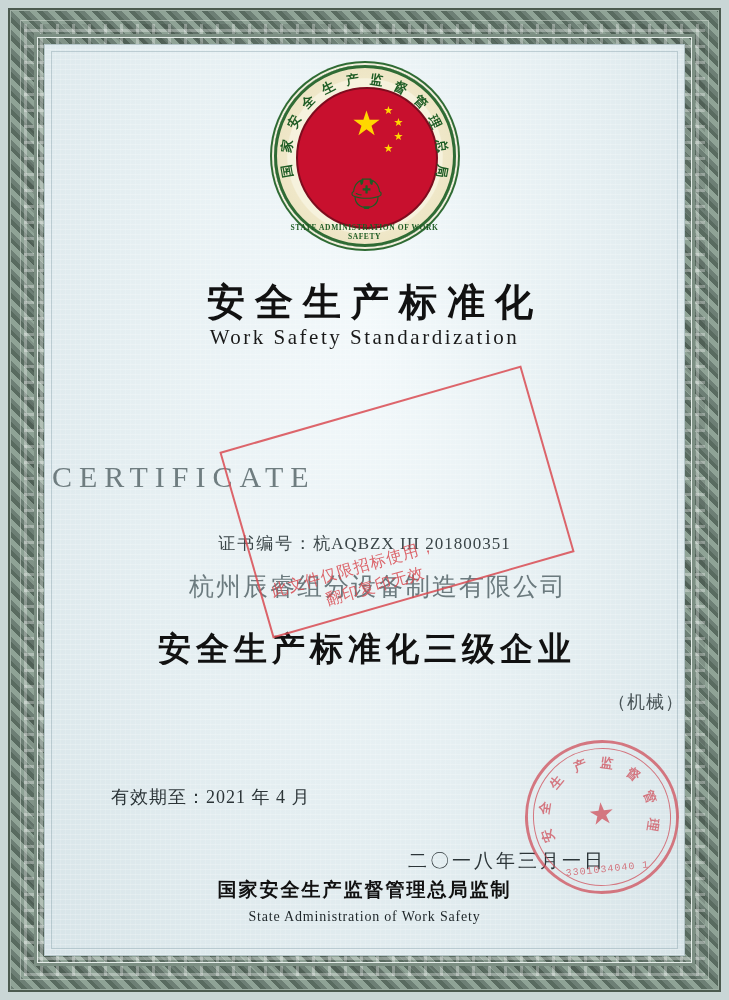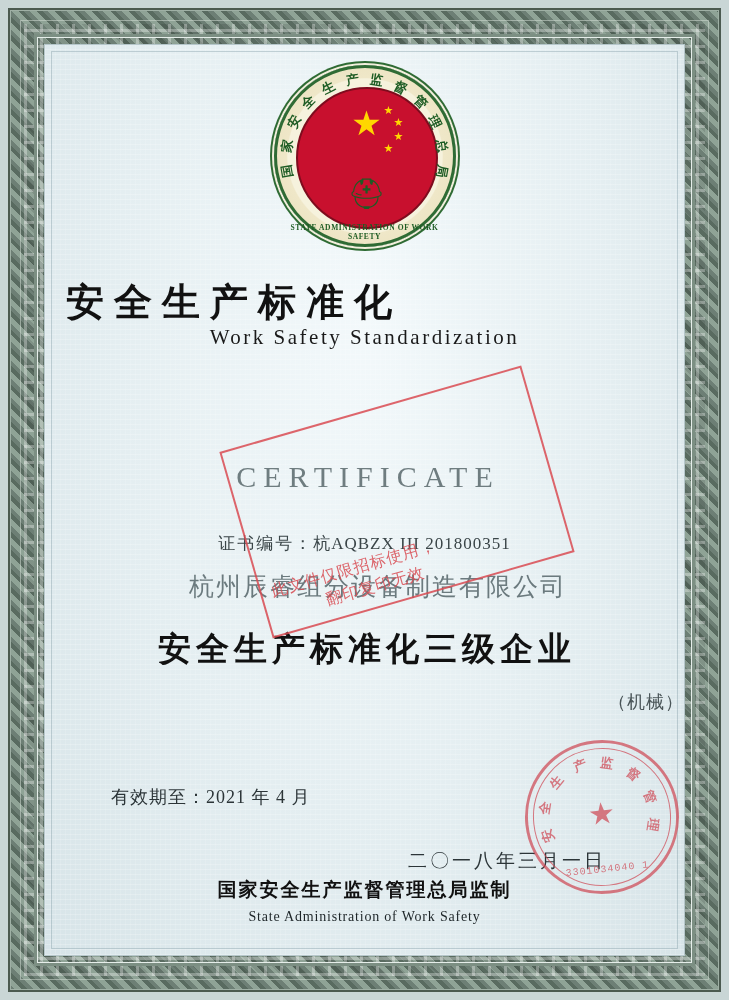--- a/index.html
+++ b/index.html
@@ -151,20 +151,21 @@
     color: #1d5c24;
     font-weight: bold;
     transform-origin: 50% 50%;
   }
 
   
   .title-cn {
     position: absolute;
     top: 232px;
     left: 0; right: 0;
+    text-align: center;
     font-size: 38px;
     font-weight: bold;
     color: #111;
     letter-spacing: 10px;
     text-indent: 10px;
     font-family: "DejaVu Serif", serif;
     padding-left: 11px;
   }
   .title-en {
     position: absolute;
@@ -186,21 +187,20 @@
     color: #000;
     letter-spacing: 24px;
     text-indent: 24px;
     font-family: "DejaVu Serif", serif;
     line-height: 1.05;
   }
   .cert-en {
     position: absolute;
     top: 415px;
     left: 0; right: 0;
-    text-align: center;
     font-size: 30px;
     color: #6f7d80;
     letter-spacing: 7px;
     text-indent: 7px;
     font-family: "Liberation Serif", serif;
   }
 
   
   .cert-no {
     position: absolute;

